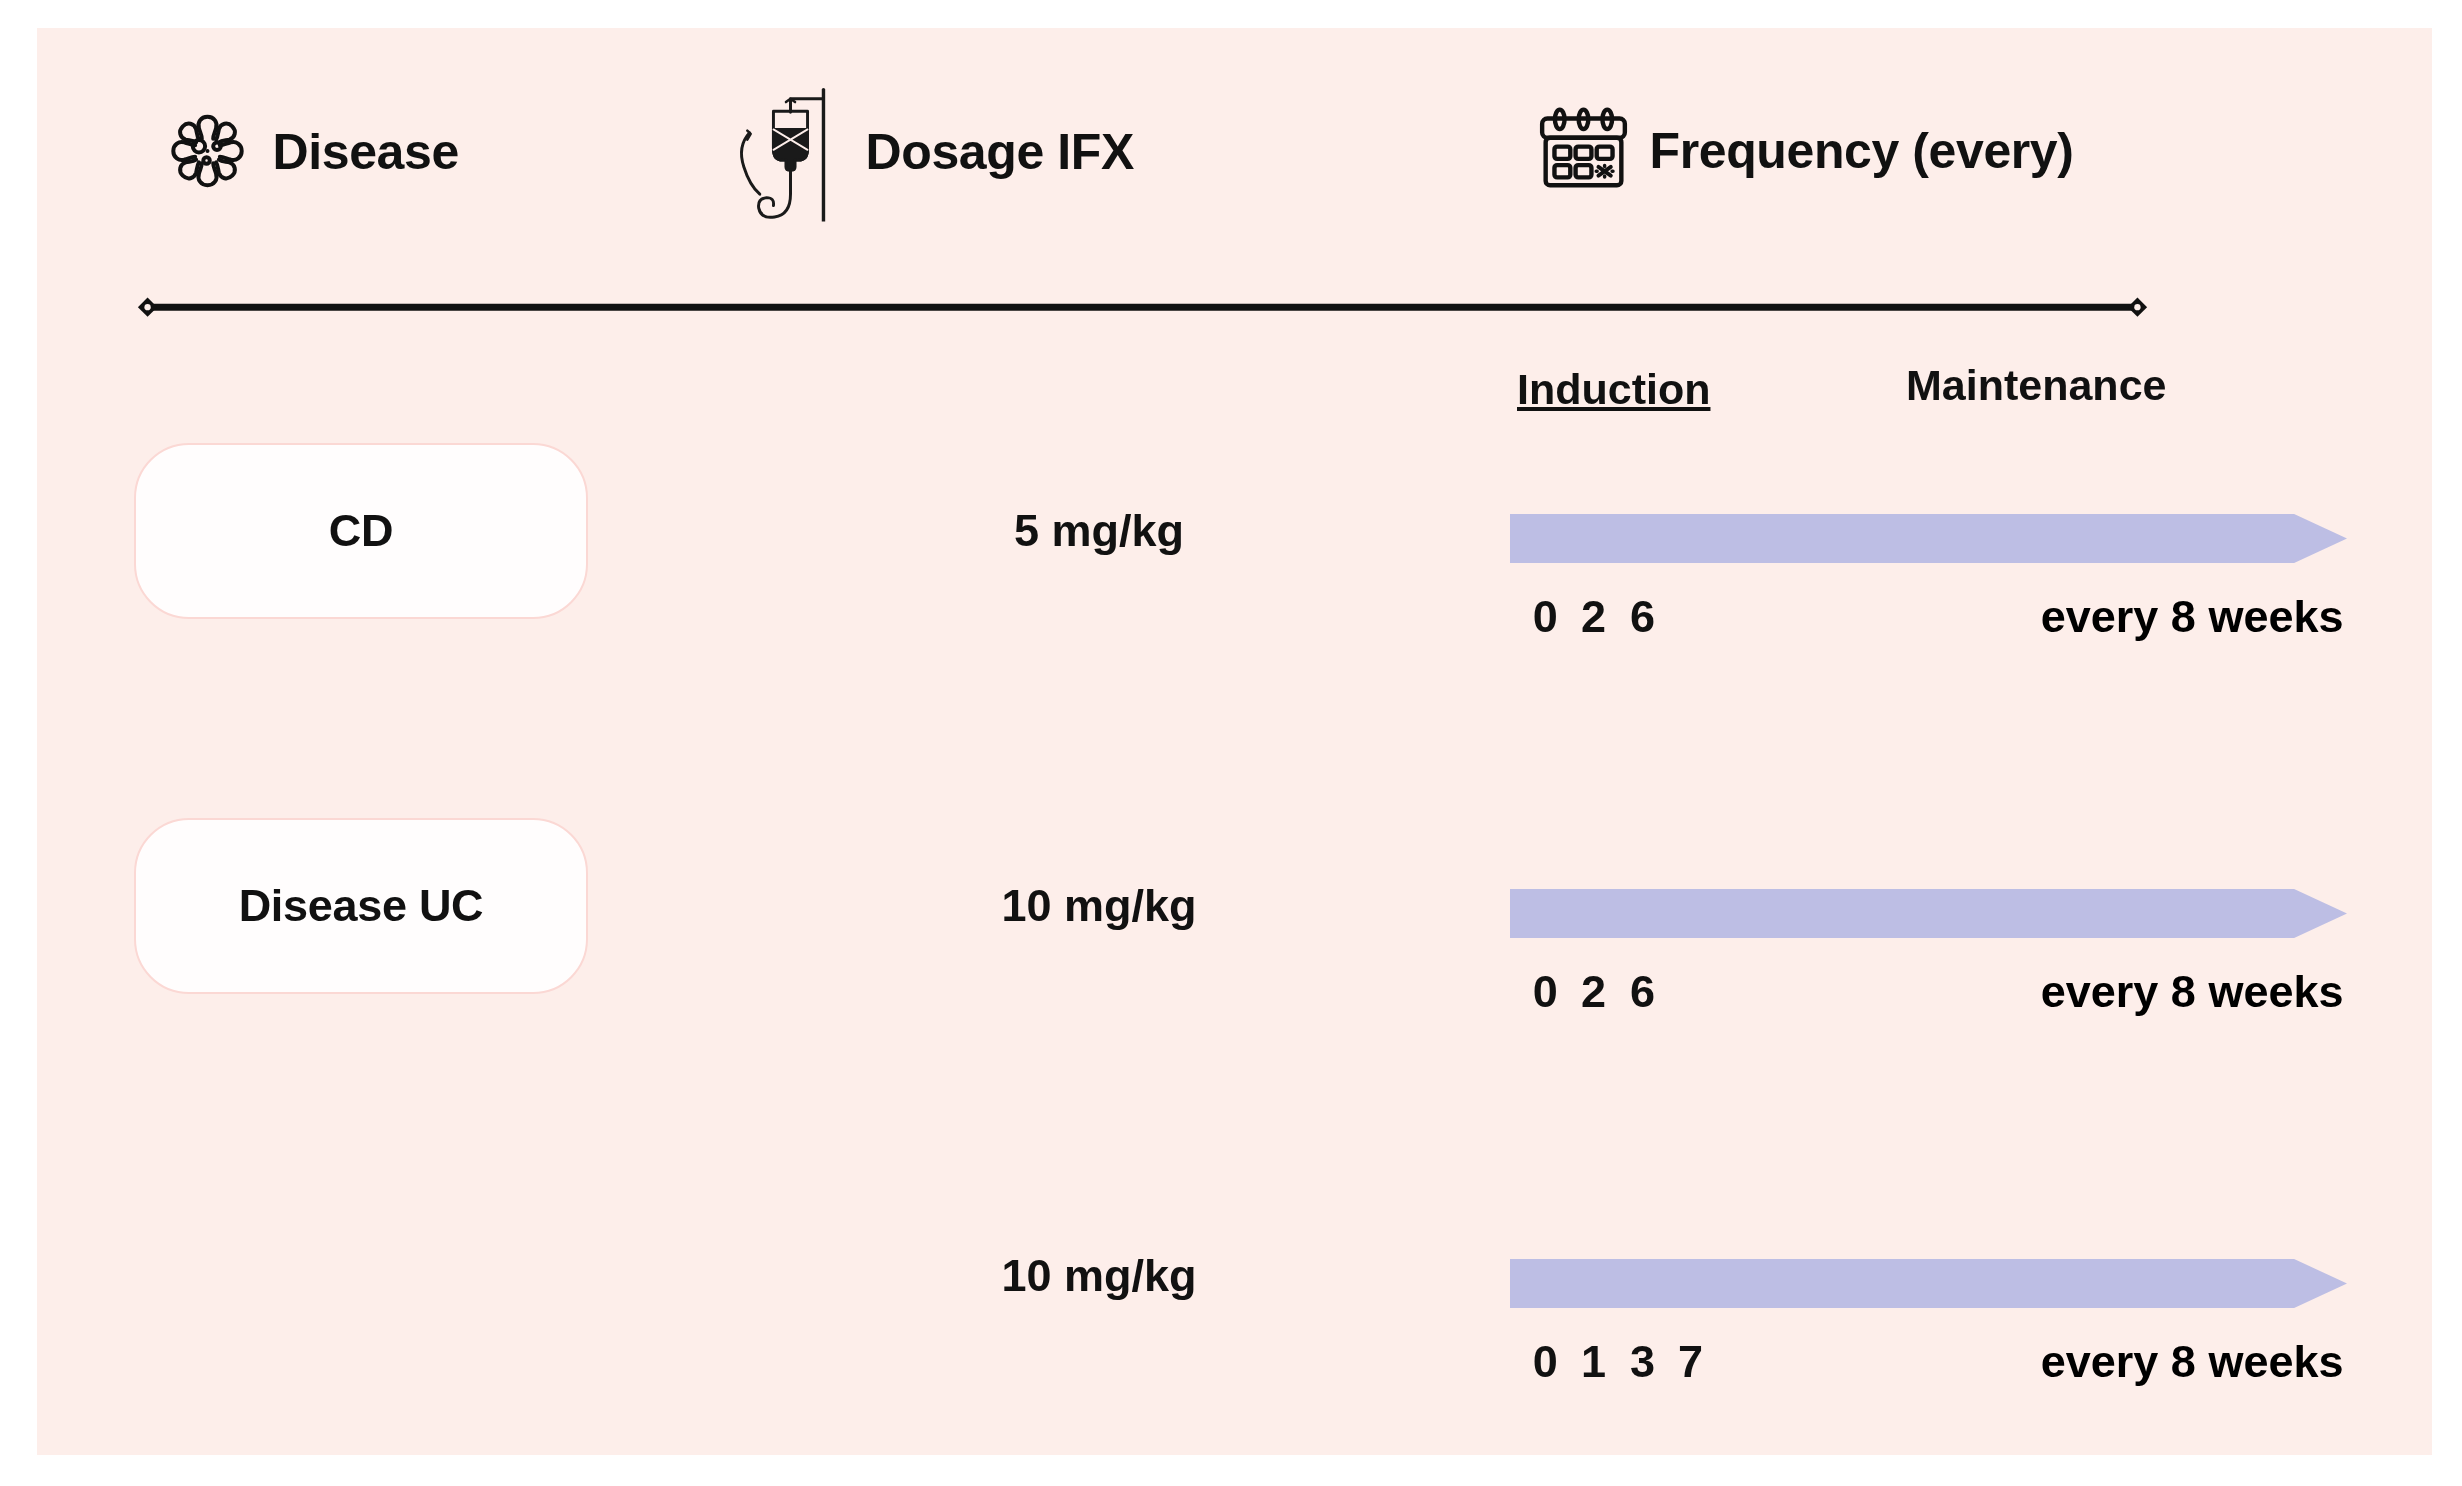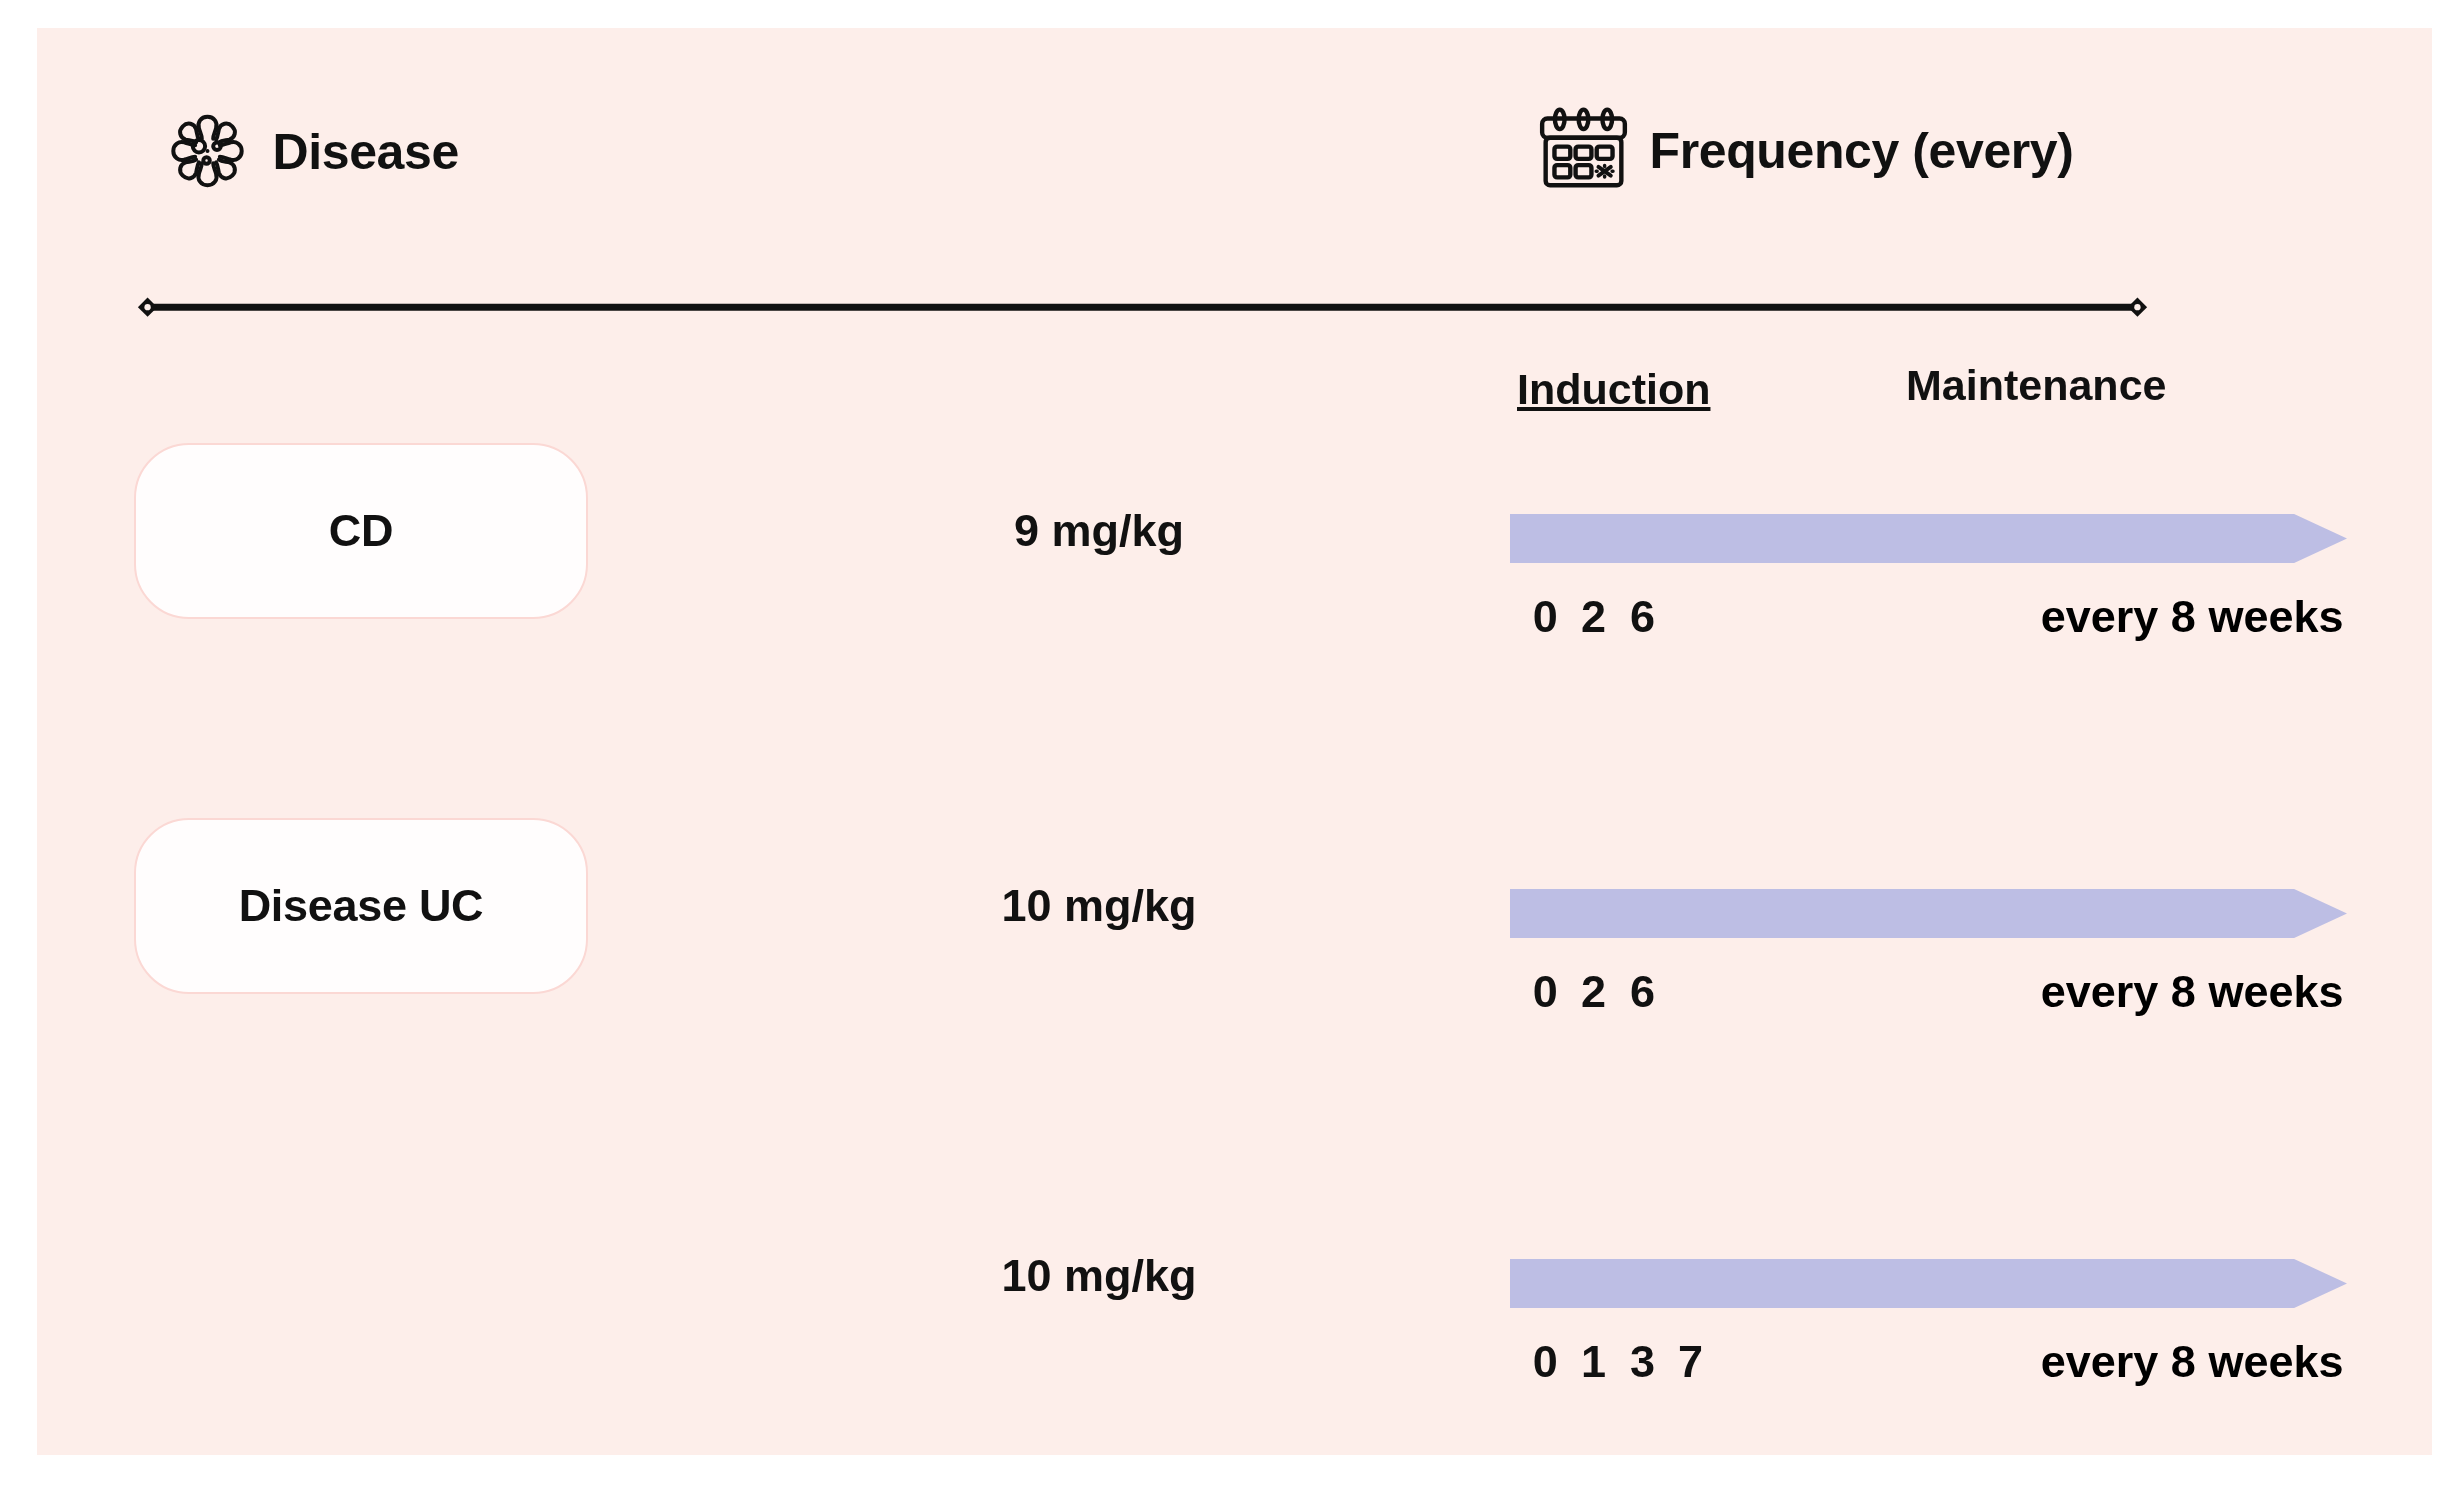--- a/index.html
+++ b/index.html
@@ -182,20 +182,46 @@
                      M76 76 c5 -5 3 -12 -3 -14 c-4 -1 -8 -1 -11 -3"></path>
             <circle cx="41" cy="45" r="6.5"></circle>
             <circle cx="60" cy="45" r="4"></circle>
             <circle cx="49" cy="60" r="3.4"></circle>
           </g>
         </svg>
       </span>
       <span class="hdr-label">Disease</span>
     </div>
 
+    <div class="hdr-item hdr-dosage">
+      <span>
+        <svg class="icon-svg" width="115" height="141" viewBox="0 0 100 124">
+          <g fill="none" stroke="#1a1a1a" stroke-width="2.6" stroke-linecap="round" stroke-linejoin="round">
+
+            <path d="M79 8 L79 124" stroke-width="3"></path>
+
+            <path d="M79 16 L50 16 L50 28"></path>
+            <path d="M46 19 L50 16 L54 19" stroke-width="2.2"></path>
+
+            <path d="M35 27 L65 27 L65 60 Q65 70 57 70 L43 70 Q35 70 35 60 Z"></path>
+
+            <path d="M35 43 L65 43 L65 60 Q65 70 57 70 L43 70 Q35 70 35 60 Z" fill="#1a1a1a" stroke="#1a1a1a"></path>
+            <path d="M35 43 L65 61 M65 43 L35 61" stroke="#fdeeea" stroke-width="1.6"></path>
+
+            <path d="M46 70 L46 76 Q46 79 50 79 Q54 79 54 76 L54 70" fill="#1a1a1a"></path>
+
+            <path d="M50 79 L50 100 Q50 118 36 120 Q24 122 22 112 Q21 104 29 103 Q36 103 35 110"></path>
+
+            <path d="M14 46 Q3 58 9 76 Q14 92 23 100"></path>
+            <path d="M12 44 L15 47 L12 52" stroke-width="2.2"></path>
+          </g>
+        </svg>
+      </span>
+      <span class="hdr-label">Dosage IFX</span>
+    </div>
 
     <div class="hdr-item hdr-freq">
       <span>
         <svg class="icon-svg" width="97" height="88" viewBox="0 0 110 100">
           <g fill="none" stroke="#111111" stroke-width="5" stroke-linejoin="round" stroke-linecap="round">
 
             <ellipse cx="28" cy="14" rx="5.5" ry="11"></ellipse>
             <ellipse cx="55" cy="14" rx="5.5" ry="11"></ellipse>
             <ellipse cx="82" cy="14" rx="5.5" ry="11"></ellipse>
 
@@ -230,21 +256,21 @@
     </svg>
   </div>
 
   <div class="sublabel" id="sub-induction">Induction</div>
   <div class="sublabel" id="sub-maintenance">Maintenance</div>
 
   <div class="row" id="row-0">
     <div class="pill">
       <span class="pill-label">CD</span>
     </div>
-    <div class="dose">9 mg/kg</div>
+    <div class="dose">5 mg/kg</div>
     <div class="arrow-wrap">
       <svg width="837" height="49" viewBox="0 0 950 56" preserveAspectRatio="none">
         <path d="M0 0 L890 0 L950 28 L890 56 L0 56 Z" fill="#bdbee4"></path>
       </svg>
     </div>
     <div class="weeks">
       <span class="week-num" style="left:8.8px">0</span>
       <span class="week-num" style="left:57px">2</span>
       <span class="week-num" style="left:106px">6</span>
       <span class="maint-text">every 8 weeks</span>

